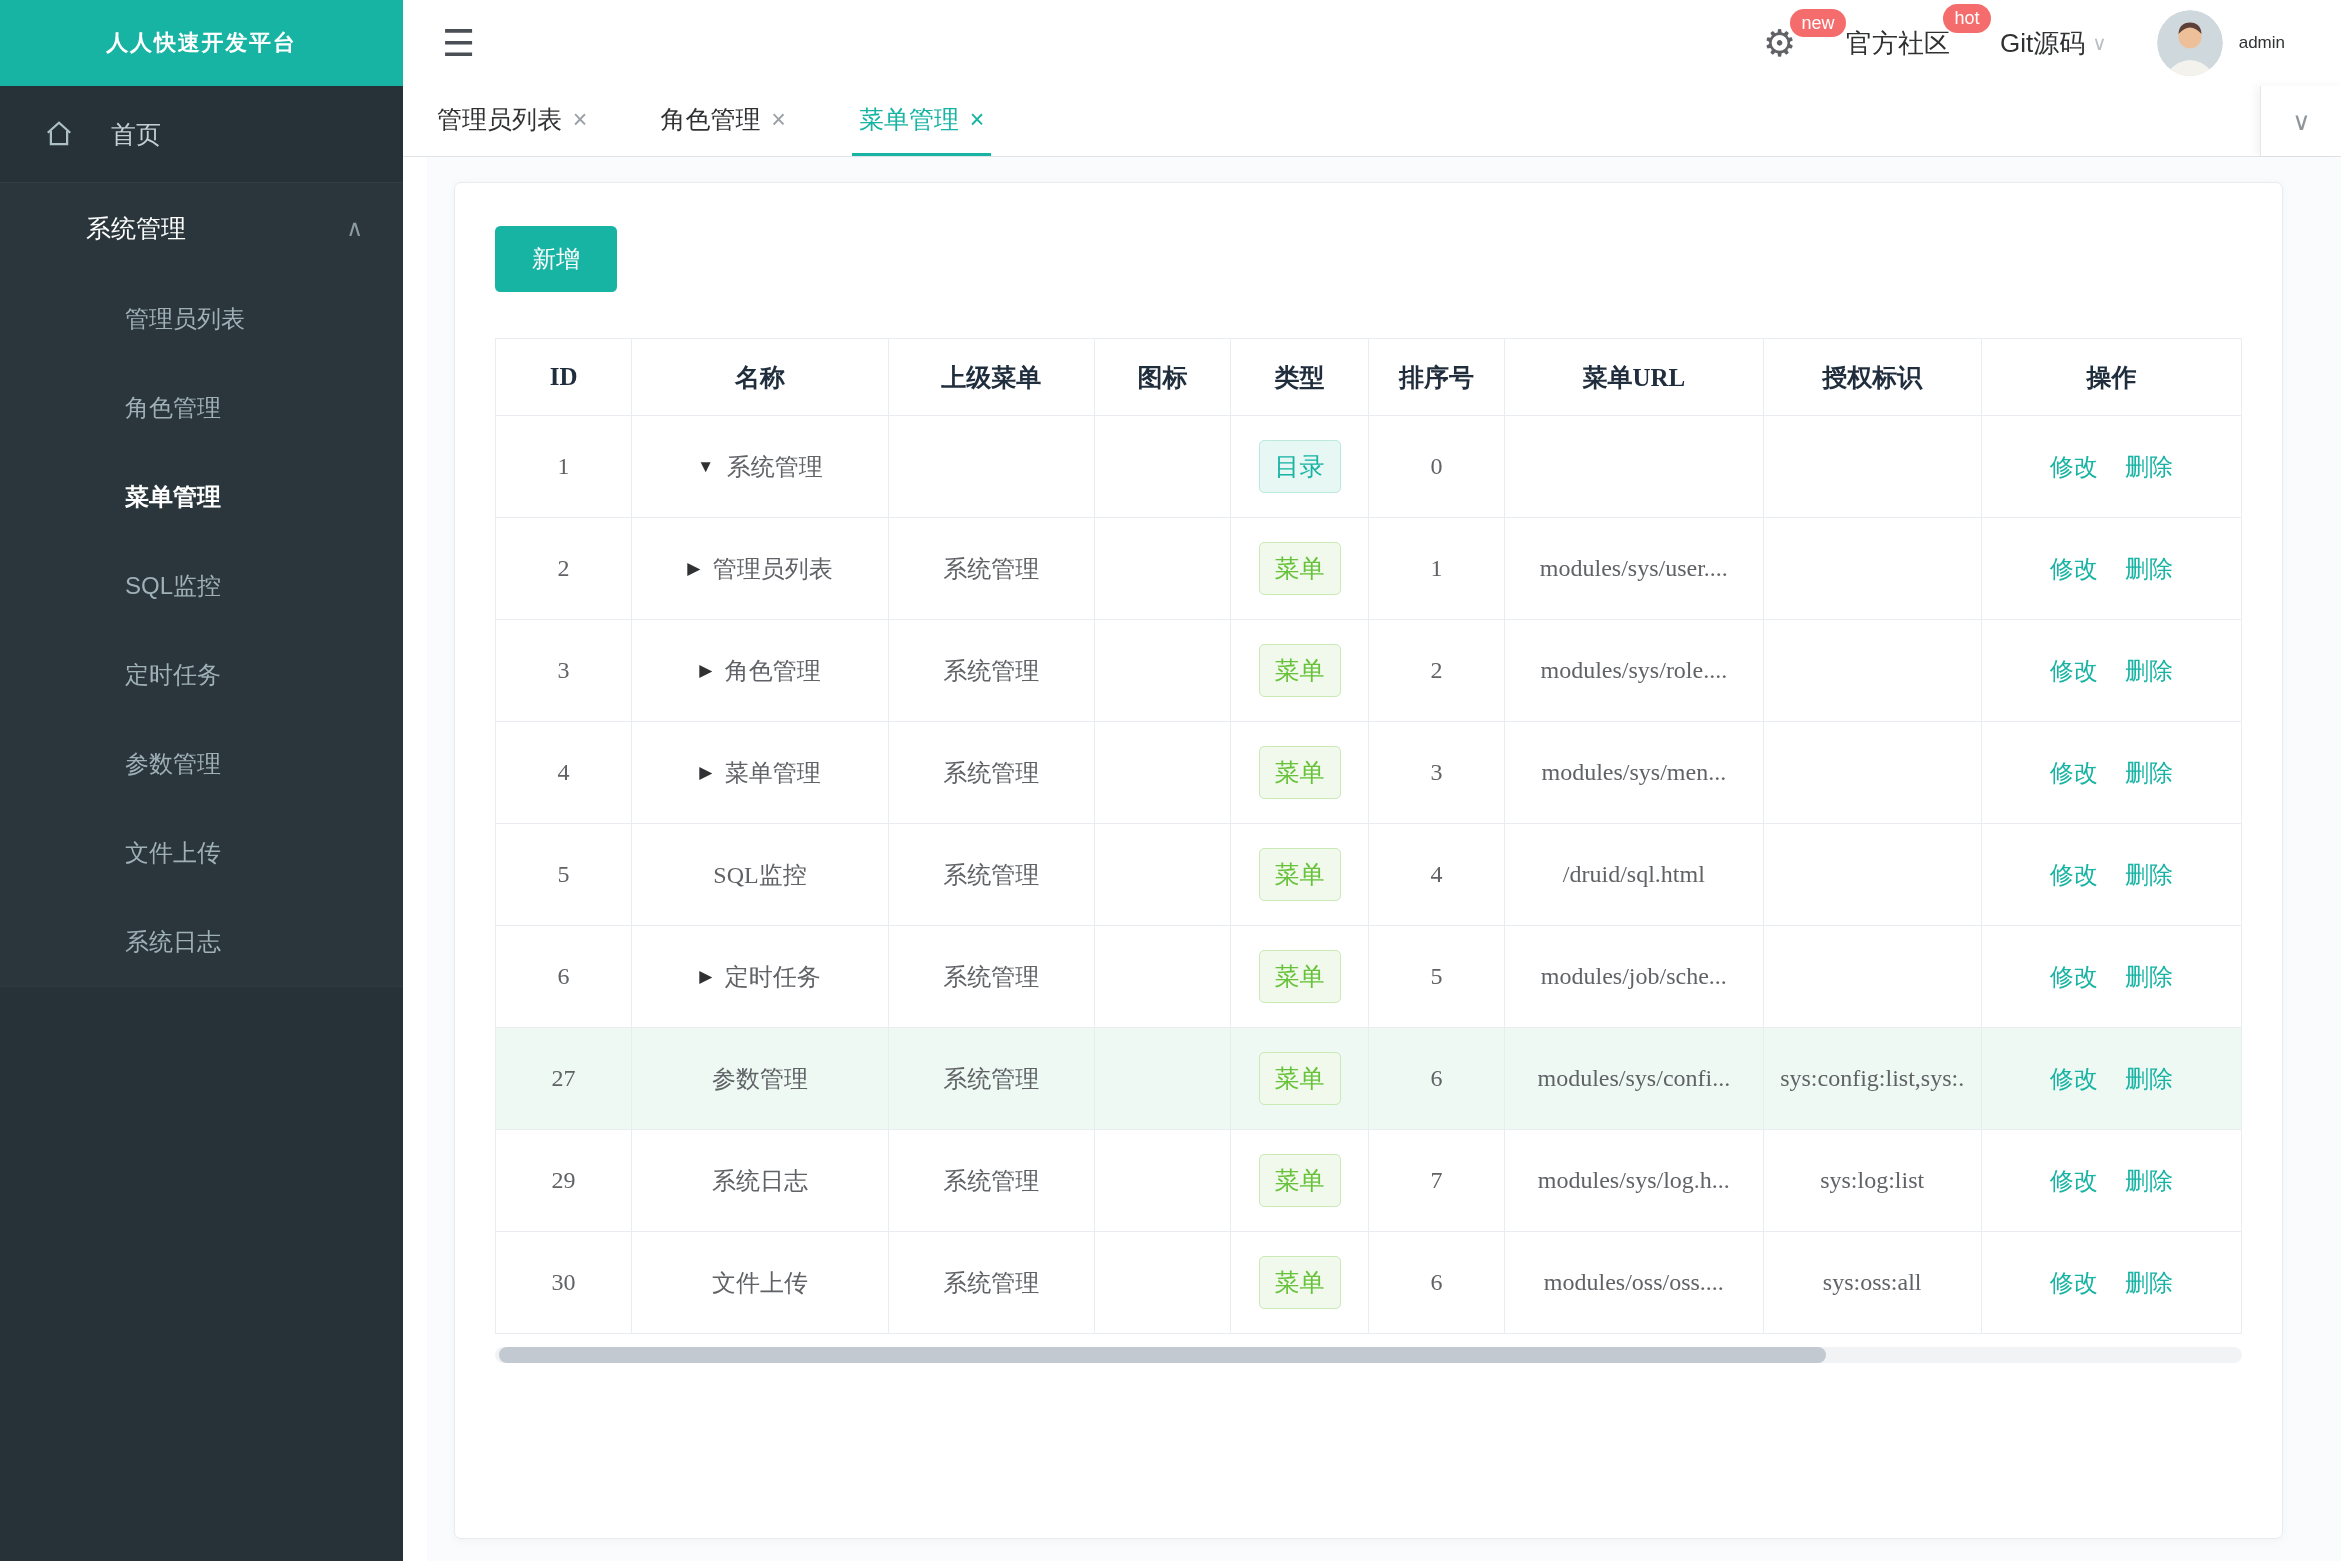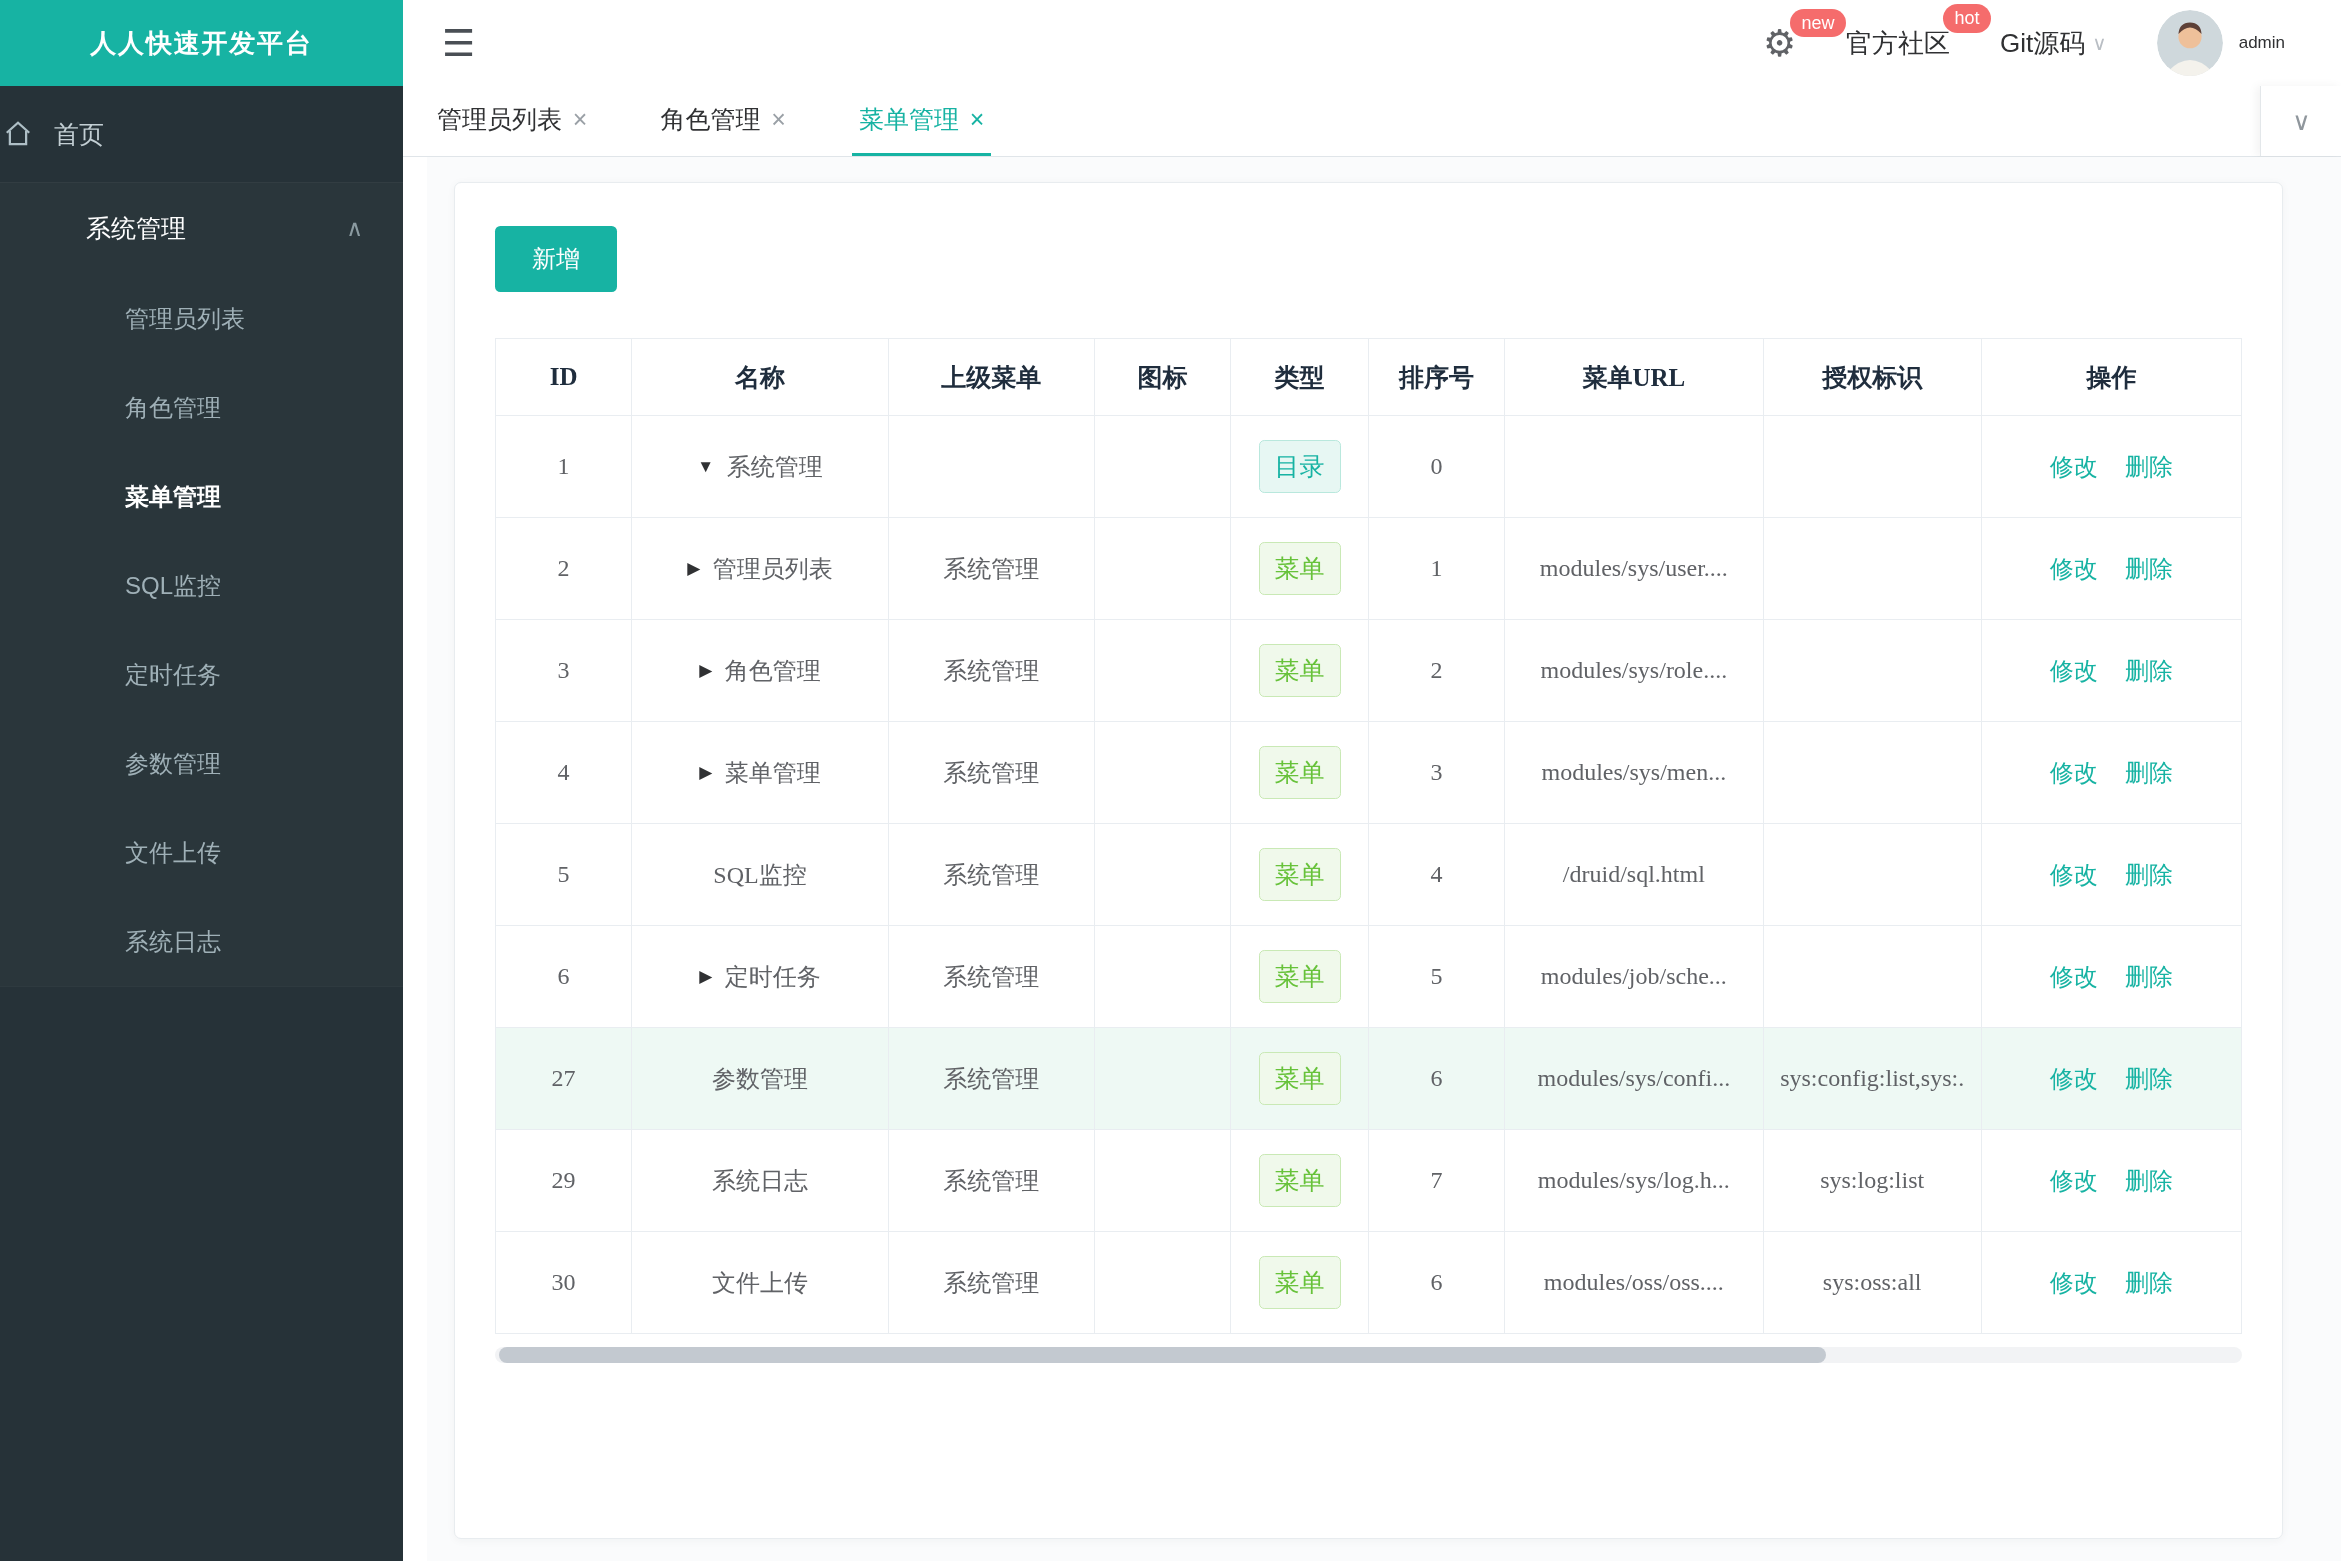--- a/index.html
+++ b/index.html
@@ -5,23 +5,23 @@
   * { margin:0; padding:0; box-sizing:border-box; }
   html,body { width:2342px; height:1562px; }
   body {
     font-family:"Liberation Sans","DejaVu Sans",sans-serif;
     background:#ffffff; overflow:hidden; color:#303133;
   }
   .app { display:flex; width:100%; height:100%; }
 
   
   .sidebar { width:403px; background:#263238; flex-shrink:0; display:flex; flex-direction:column; }
-  .logo { height:86px; background:#17b3a3; color:#fff; font-size:26px; font-weight:bold;
+  .logo { height:86px; background:#17b3a3; color:#fff; font-size:22px; font-weight:bold;
           display:flex; align-items:center; justify-content:center; letter-spacing:1.8px; }
-  .nav-home { height:96px; display:flex; align-items:center; gap:18px; 
+  .nav-home { height:96px; display:flex; align-items:center; gap:34px; padding-left:41px;
               color:#c3cfd4; font-size:25px; cursor:pointer;font-family:Liberation Serif, serif; }
   .home-glyph { width:36px; height:36px; display:flex; align-items:center; justify-content:center; }
   .menu-section { border-top:0.9px solid rgba(255,255,255,0.04); background:rgba(255,255,255,0.02); }
   .section-header { height:91px; display:flex; align-items:center; padding-left:86px;
                     color:#ffffff; font-size:25px; position:relative; cursor:pointer; }
   .section-caret { position:absolute; right:40px; color:#8b9ba1; font-size:23px; }
   .sub-item { height:89px; display:flex; align-items:center; padding-left:125px;
               color:#9fb0b7; font-size:24px; cursor:pointer; }
   .sub-item.active { color:#ffffff; font-weight:bold; }
   .sidebar-fill { flex:1; border-top:0.9px solid rgba(255,255,255,0.04); }

